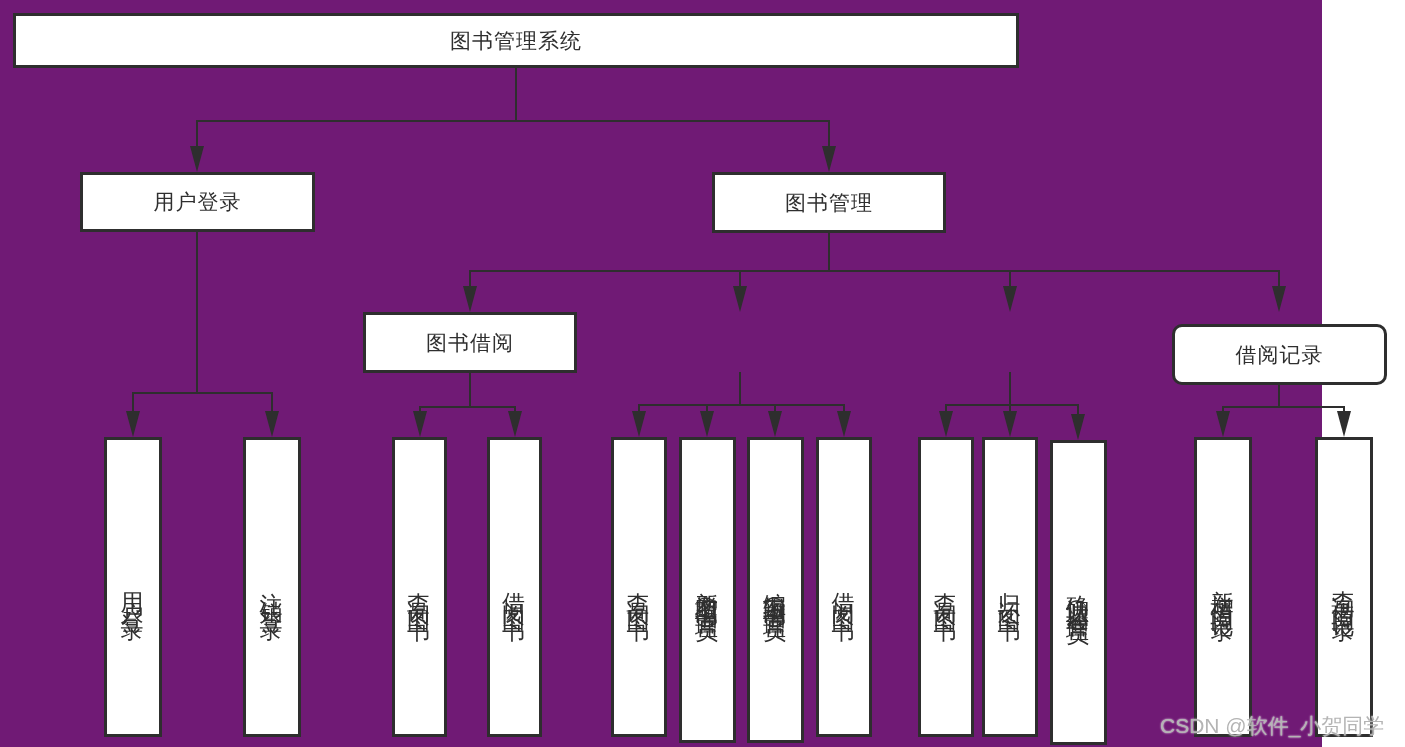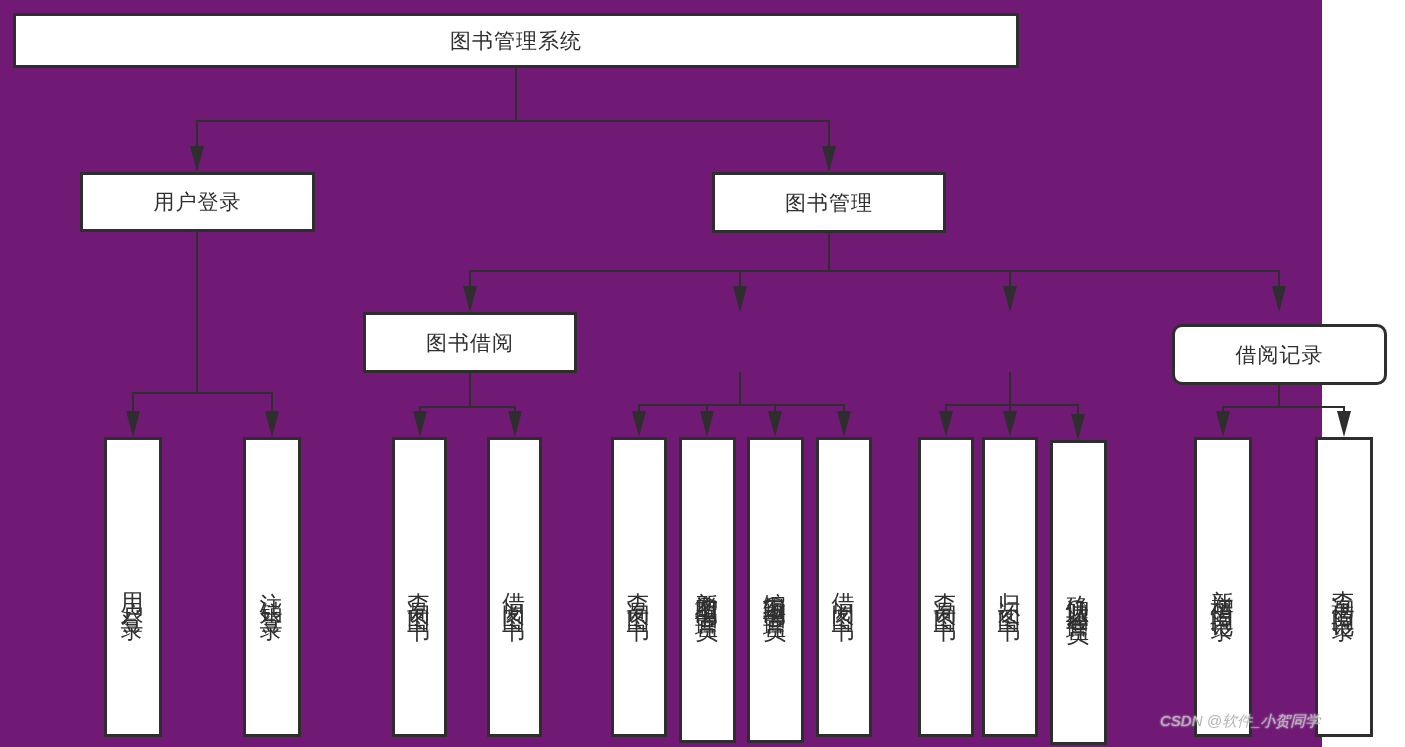--- a/index.html
+++ b/index.html
@@ -46,26 +46,25 @@
     text-indent: 9px; 
     color: #2f2f2f;
     white-space: nowrap;
   }
   .leaf.mid .vlabel { letter-spacing: 6px; text-indent: 6px; }
   .leaf.long .vlabel { letter-spacing: 4px; text-indent: 4px; }
   .watermark {
     position: absolute;
     left: 1160px;
     top: 712px;
-    font-size: 15px;
+    font-size: 21px;
     color: #b4b4b4;
     text-shadow: 0 0 2px #ffffff;
     z-index: 3;
     white-space: nowrap;
-    font-style: italic;
   }
 </style>
 </head>
 <body>
 
 <div class="stage">
 
   <svg class="connectors" viewBox="0 0 1405 747">
 
     <line x1="516" y1="68" x2="516" y2="122"></line>

